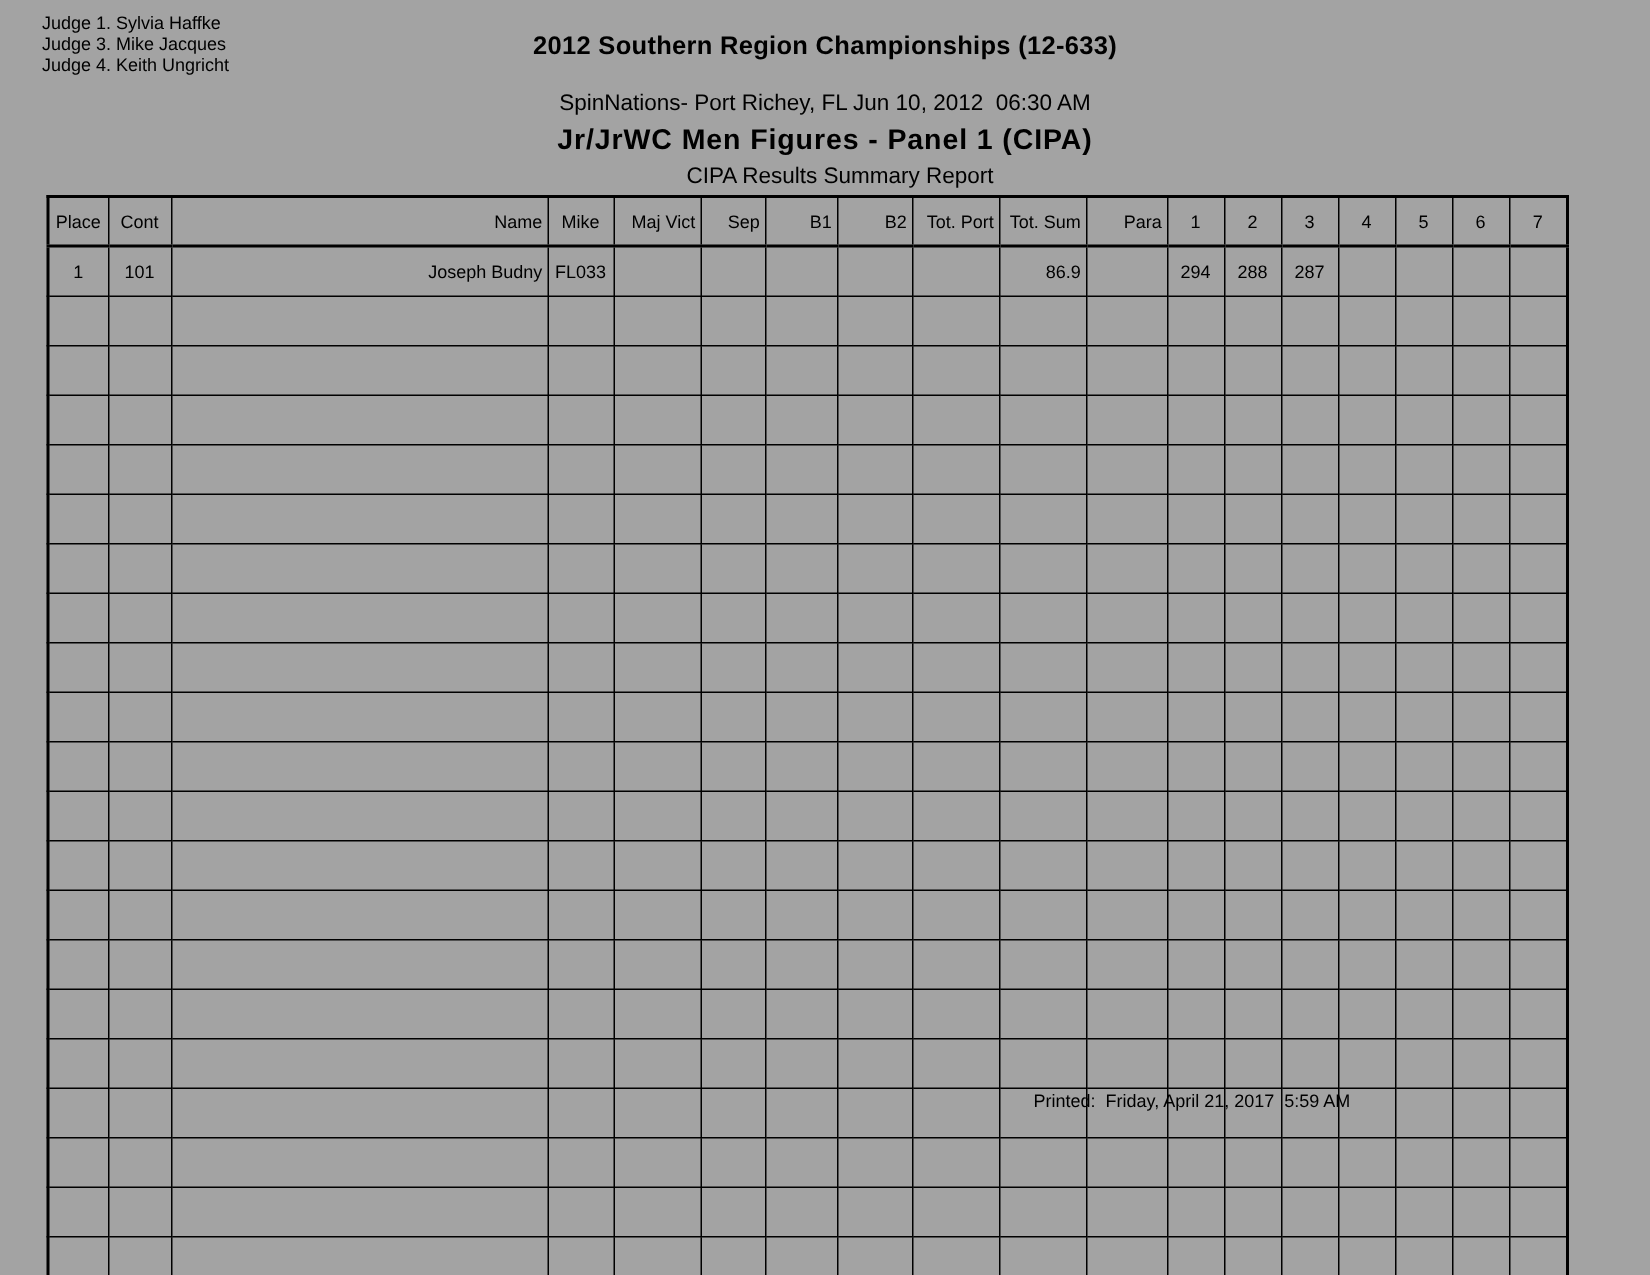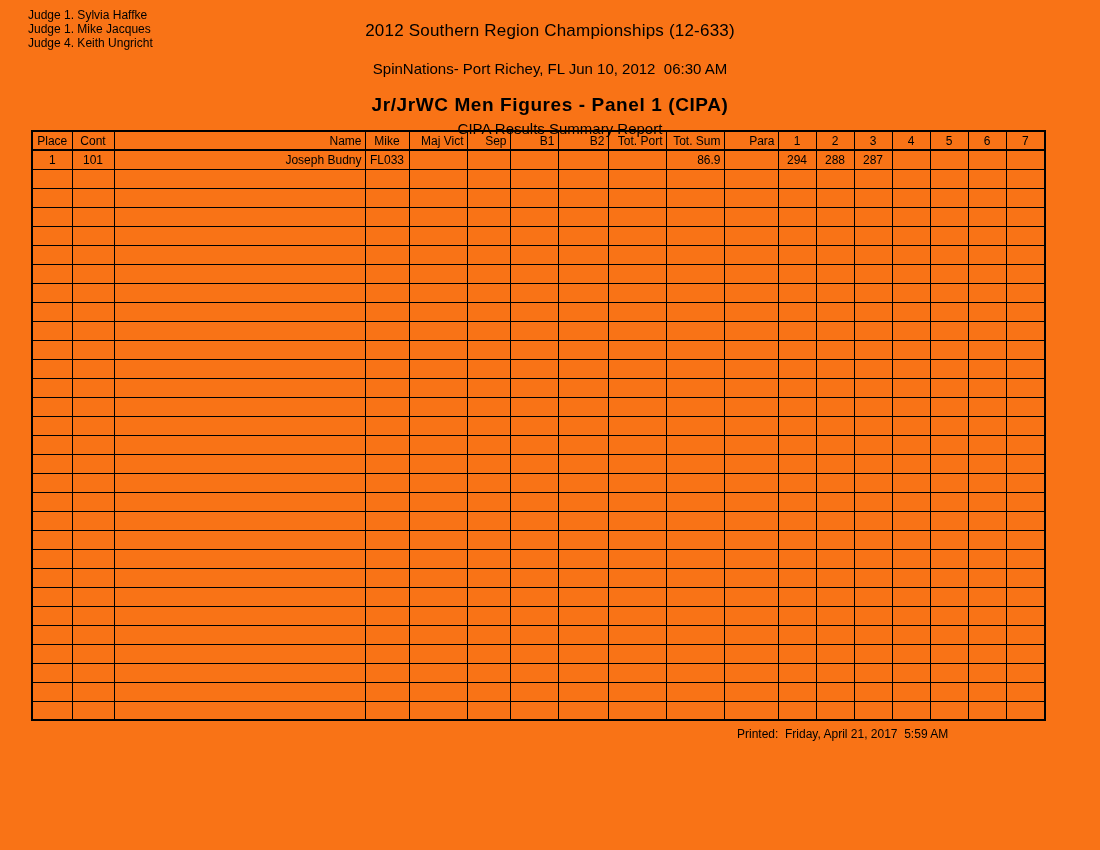--- a/index.html
+++ b/index.html
@@ -2,21 +2,21 @@
 <html><head>
 <meta charset="utf-8">
 <style>
   * { margin: 0; padding: 0; box-sizing: border-box; }
   html, body { background: #ffffff; }
   body { font-family: "Liberation Sans", sans-serif; color: #000; }
   .page {
     position: relative;
     width: 1100px;
     height: 850px;
-    background: #f97316;
+    background: #a3a3a3;
     overflow: hidden;
   }
   .pre { white-space: pre; }
 
   
   .judges {
     position: absolute;
     left: 28px;
     top: 8px;
     font-size: 12px;
@@ -24,23 +24,23 @@
   }
 
   
   .title-block {
     position: absolute;
     left: 0;
     top: 21px;
     width: 1100px;
     text-align: center;
   }
-  .title-main   { font-size: 17px; font-weight: normal; line-height: 19px; letter-spacing: 0.2px; }
+  .title-main   { font-size: 17px; font-weight: bold; line-height: 19px; letter-spacing: 0.2px; }
   .title-sub    { font-size: 15px; line-height: 17px; margin-top: 20px; }
-  .title-event  { font-size: 19px; font-weight: bold; line-height: 21px; margin-top: 17px; letter-spacing: 0.6px; }
+  .title-event  { font-size: 19px; font-weight: bold; line-height: 21px; margin-top: 6px; letter-spacing: 0.6px; }
   .title-report { font-size: 15px; line-height: 17px; margin-top: 5px; padding-left: 20px; }
 
   
   .req-block {
     position: absolute;
     left: 890px;
     top: 24px;
     width: 208px;
   }
   .heat-number {
@@ -74,52 +74,51 @@
   table.results col:nth-child(10) { width: 58px; }
   table.results col:nth-child(11) { width: 54px; }
   table.results col:nth-child(12) { width: 38px; }
   table.results col:nth-child(13) { width: 38px; }
   table.results col:nth-child(14) { width: 38px; }
   table.results col:nth-child(15) { width: 38px; }
   table.results col:nth-child(16) { width: 38px; }
   table.results col:nth-child(17) { width: 38px; }
   table.results col:nth-child(18) { width: 39px; }
 
-  table.results tr { height: 19px; }
+  table.results tr { height: 33px; }
   table.results th, table.results td {
     border: 1px solid #000;
     font-size: 12px;
     font-weight: normal;
     line-height: 1;
     padding: 0 3px;
     text-align: center;
     overflow: hidden;
     white-space: nowrap;
   }
   table.results thead th { border-bottom: 2px solid #000; }
   table.results th.al, table.results td.al { text-align: right; padding-left: 4px; }
 
   
   .printed {
     position: absolute;
     left: 689px;
     top: 727px;
     font-size: 12px;
     line-height: 14px;
-    margin-left: 48px;
   }
 </style>
 </head>
 <body>
 
 <div class="page">
 
   <div class="judges">
     <div class="pre">Judge 1. Sylvia Haffke</div>
-    <div class="pre">Judge 1. Mike Jacques</div>
+    <div class="pre">Judge 3. Mike Jacques</div>
     <div class="pre">Judge 4. Keith Ungricht</div>
   </div>
 
   <div class="title-block">
     <div class="title-main pre">2012 Southern Region Championships (12-633)</div>
     <div class="title-sub pre">SpinNations- Port Richey, FL Jun 10, 2012  06:30 AM</div>
     <div class="title-event pre">Jr/JrWC Men Figures - Panel 1 (CIPA)</div>
     <div class="title-report pre">CIPA Results Summary Report</div>
   </div>
 

